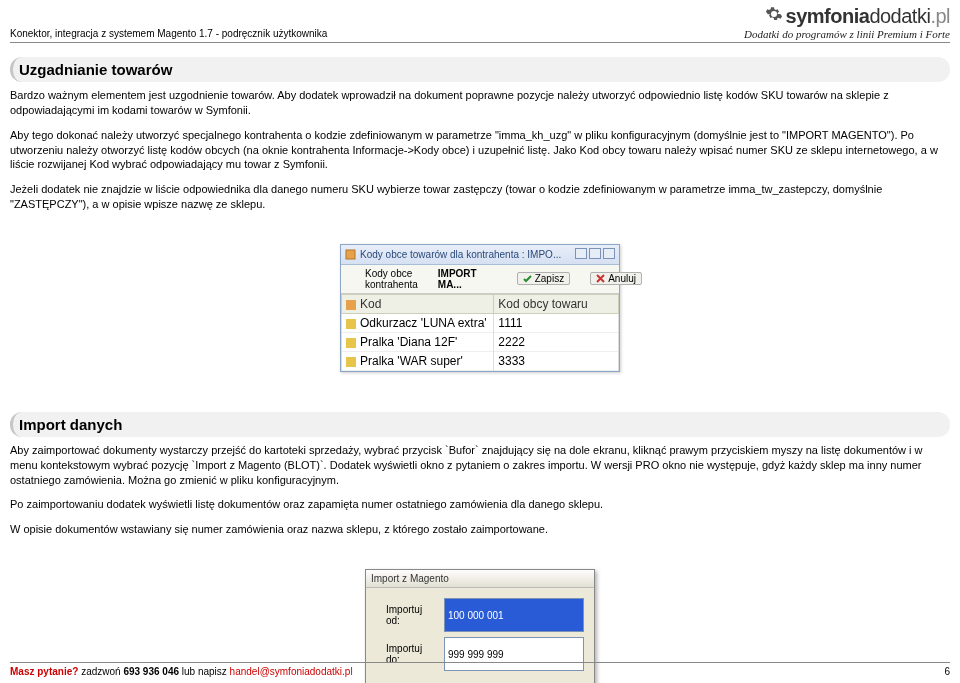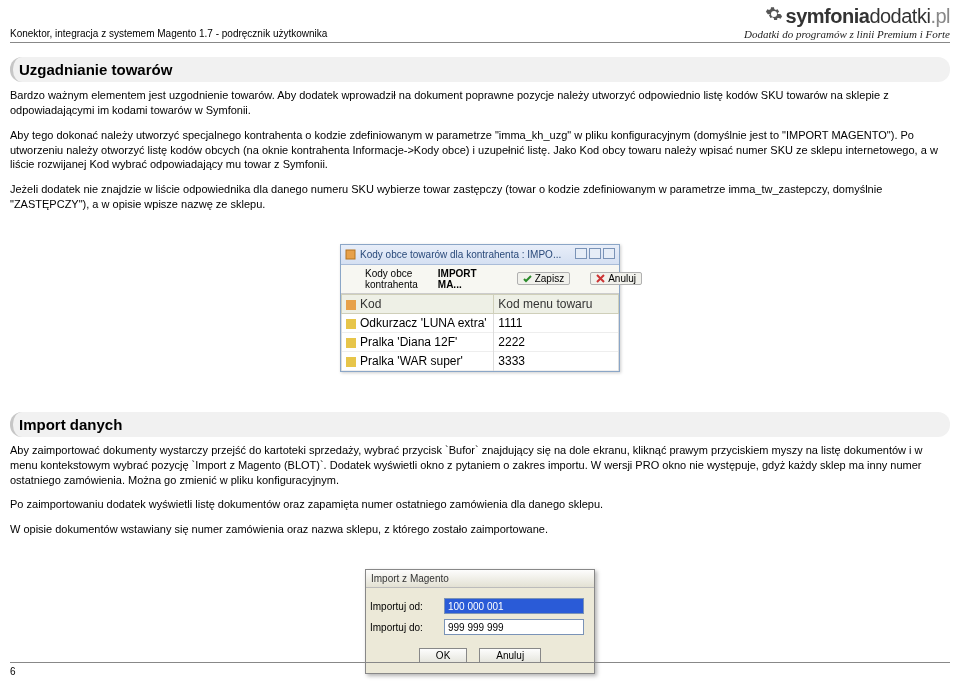--- a/index.html
+++ b/index.html
@@ -80,24 +80,24 @@
   .tbl td{border-left:1px solid #ddd;border-right:1px solid #ddd;padding:2px 4px;}
   .tbl tr{border-bottom:1px solid #eee;}
   .row-ico{display:inline-block;width:10px;height:10px;margin-right:4px;vertical-align:middle;}
 
   
   .dlg2 {
     display:inline-block;border:1px solid #888;background:#ece9d8;width:230px;font-size:10px;text-align:left;
     box-shadow: 2px 2px 4px rgba(0,0,0,0.3);
   }
   .dlg2-title{background:linear-gradient(#fdfdfd,#e3e1d3);border-bottom:1px solid #bbb;padding:3px 5px;color:#333;}
-  .dlg2-body{padding:10px 10px 2px 4px;}
+  .dlg2-body{padding:10px 10px 2px 20px;}
   .dlg2-row{display:flex;align-items:center;margin-bottom:5px;gap:6px;}
   .dlg2-row label{width:70px;}
-  .dlg2-row input{flex:1;border:1px solid #7a93b7;background:#fff;padding:1px 3px;font-size:10px;height:16px;}
+  .dlg2-row input{flex:1;border:1px solid #7a93b7;background:#fff;padding:1px 3px;font-size:10px;height:34px;}
   .dlg2-row input.sel{background:#2a5bd7;color:#fff;}
   .dlg2-btns{padding:6px 10px 10px;display:flex;justify-content:center;gap:12px;}
   .dlg2-btns button{border:1px solid #888;background:linear-gradient(#fdfdfd,#e6e6de);padding:1px 16px;border-radius:0;font-size:10px;}
 
   .footer {
     position:absolute;left:10px;right:10px;bottom:6px;
     display:flex;justify-content:space-between;align-items:center;
     border-top:1px solid #888;padding-top:3px;font-size:10px;
   }
   .footer .red{color:#c00;font-weight:bold;}
@@ -161,21 +161,21 @@
           </svg>
         <span>Anuluj</span>
       </span>
     </div>
     <table class="tbl">
       <thead>
           <tr>
         <th style="width:55%"><svg class="row-ico" width="10" height="10">
                 <rect width="10" height="10" fill="#e7a14a"></rect>
               </svg><span>Kod</span></th>
-        <th>Kod menu towaru</th>
+        <th>Kod obcy towaru</th>
       </tr>
         </thead>
       <tbody>
         <tr>
             <td><svg class="row-ico" width="10" height="10">
                 <rect width="10" height="10" fill="#e7c54a"></rect>
               </svg><span>Odkurzacz 'LUNA extra'</span></td>
             <td>1111</td>
           </tr>
         <tr>
@@ -214,14 +214,17 @@
       </div>
     </div>
     <div class="dlg2-btns">
       <button>OK</button>
       <button>Anuluj</button>
     </div>
   </div>
 </div>
 
 <div class="footer">
+  <div>
+    <span class="red">Masz pytanie?</span><span> zadzwoń </span><b>693 936 046</b><span> lub napisz </span><a href="#">handel@symfoniadodatki.pl</a>
+  </div>
   <div>6</div>
 </div>
 
 </body></html>

